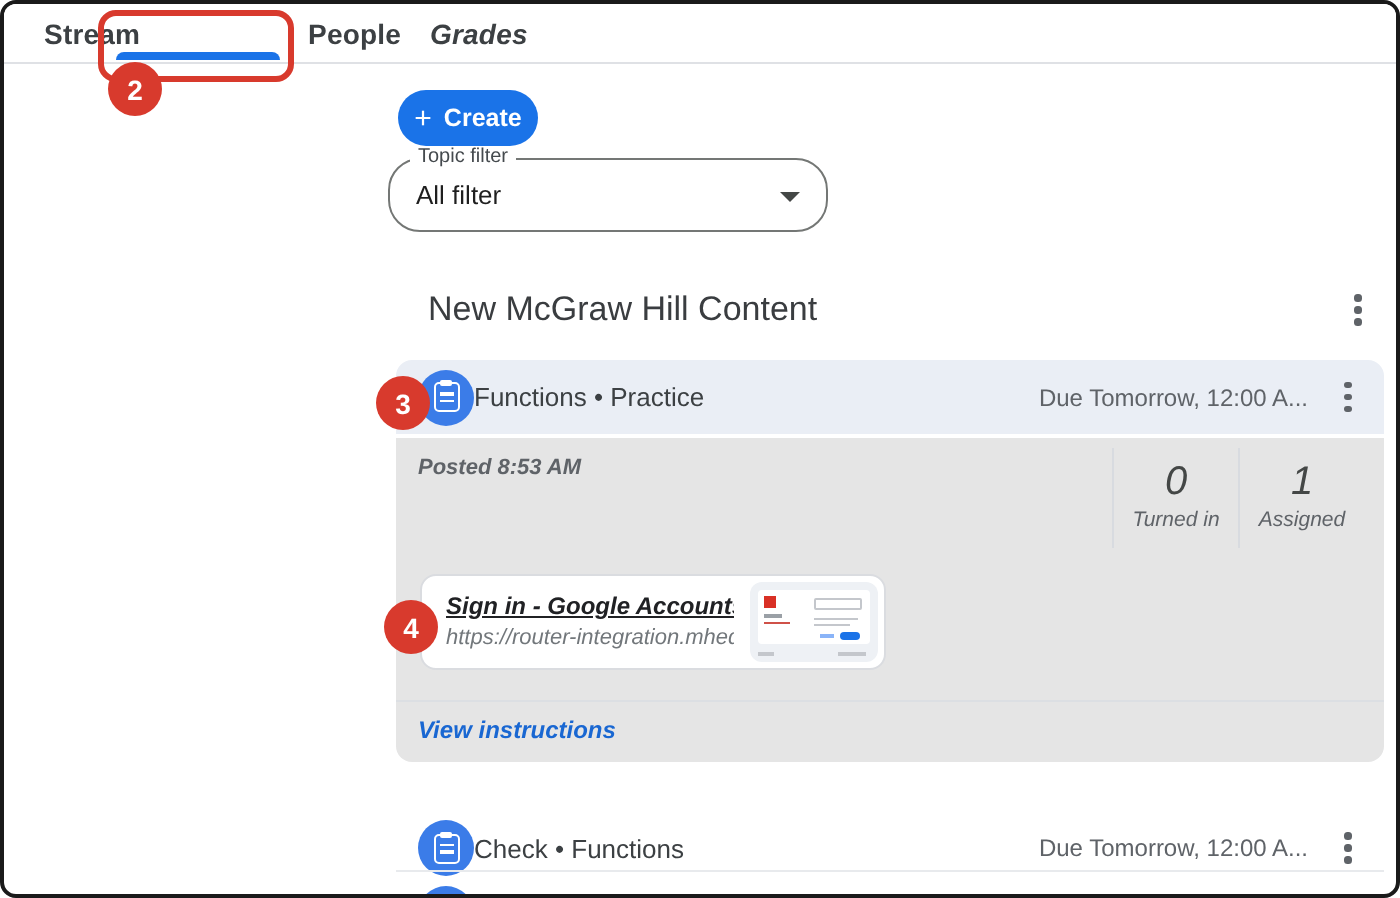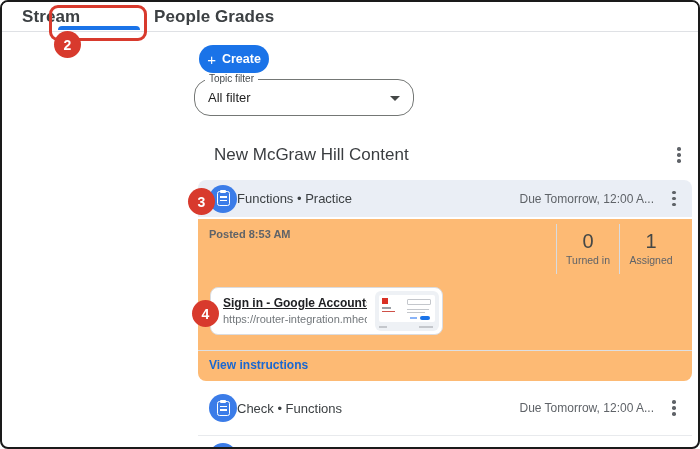--- a/index.html
+++ b/index.html
@@ -3,25 +3,25 @@
 <meta charset="utf-8">
 <style>
   html,body { margin:0; padding:0; background:#fff; font-family:"Liberation Sans", sans-serif; }
   .frame { position:relative; width:700px; height:449px; box-sizing:border-box;
            border:2px solid #1a1a1a; border-radius:8px; overflow:hidden; background:#fff; }
 
   
   .tabbar { position:absolute; left:0; top:0; right:0; height:29px; background:#fff;
             border-bottom:1px solid #dfe1e5; }
   .tab { position:absolute; top:0; height:29px; display:flex; align-items:center;
-         font-size:17px; font-weight:700; color:#3c4043; letter-spacing:.1px; cursor:default; }
+         font-size:14px; font-weight:700; color:#3c4043; letter-spacing:.1px; cursor:default; }
   .tab-stream    { left:20px; }
   .tab-classwork { left:73px; color:#1a73e8; }
   .tab-people    { left:152px; }
-  .tab-grades    { left:213px; }
+  .tab-grades    { left:213px;font-style:italic; }
   .tab-underline { position:absolute; left:56px; top:24px; width:82px; height:4px;
                    background:#1a73e8; border-radius:4px 4px 0 0; }
   .anno-box { position:absolute; left:47px; top:3px; width:92px; height:30px;
               border:3px solid #d83a2d; border-radius:9px; z-index:6; pointer-events:none; }
   .badge { position:absolute; width:27px; height:27px; border-radius:50%; background:#d83a2d;
            color:#fff; font-size:14px; font-weight:700; display:flex; align-items:center;
            justify-content:center; z-index:7; }
   .badge-2 { left:52px;  top:29px; }
   .badge-3 { left:186px; top:186px; }
   .badge-4 { left:190px; top:298px; }
@@ -54,22 +54,22 @@
   .kebab-dots i { width:3.5px; height:3.5px; border-radius:50%; background:#5f6368; display:block; }
 
   
   .card { position:absolute; left:196px; top:178px; width:494px; }
   .card-header { height:37px; background:#eaeef5; border-radius:8px 8px 0 0;
                  display:flex; align-items:center; padding:0 5px 0 11px;
                  box-sizing:border-box; cursor:pointer; }
   .row-title { font-size:13px; color:#3c4043; }
   .row-due { margin-left:auto; font-size:12px; color:#5f6368; white-space:nowrap; }
   .row-kebab { margin-left:7px; }
-  .card-body { margin-top:1.5px; background:#fdba74; border-radius:0 0 8px 8px;
-               height:162px; position:relative; }
+  .card-body { margin-top:1.5px; background:#e5e5e5; border-radius:0 0 8px 8px;
+               height:162px; position:relative;font-style:italic; }
 
   .icon-circle { width:28px; height:28px; border-radius:50%; background:#3b7ce8;
                  display:flex; align-items:center; justify-content:center; flex-shrink:0; }
   .clip { position:relative; width:11px; height:13px; border:1.6px solid #fff;
           border-radius:2.5px; display:block; }
   .clip i { position:absolute; background:#fff; display:block; }
   .clip .clip-tab { left:2.5px; top:-2px; width:6px; height:3px; border-radius:1px; }
   .clip .l1 { left:2px; top:4px;  width:7px; height:1.6px; }
   .clip .l2 { left:2px; top:7.5px; width:7px; height:1.6px; }
 
@@ -102,21 +102,21 @@
   .t-blue  { left:35px; top:26px; width:7px;  height:2px;  background:#8ab4f8; }
   .t-btn   { left:45px; top:25px; width:10px; height:4.5px; background:#1a73e8; border-radius:2px; }
   .t-f1    { left:4px;  top:35px; width:8px;  height:2px;  background:#c4c7cc; }
   .t-f2    { left:44px; top:35px; width:14px; height:2px;  background:#c4c7cc; }
 
   .body-divider { position:absolute; left:0; right:0; top:131px; height:1px; background:#dcdfe3; }
   .view-instructions { position:absolute; left:11px; top:139px; font-size:12px; font-weight:700;
                        color:#1967d2; cursor:pointer; }
 
   
-  .row-plain { position:absolute; left:196px; top:388px; width:494px; height:36px;
+  .row-plain { position:absolute; left:196px; top:404px; width:494px; height:36px;
                display:flex; align-items:center; padding:0 5px 0 11px; box-sizing:border-box;
                background:#fff; cursor:pointer;text-align:center; }
   .row-divider { position:absolute; left:196px; top:433px; width:494px; height:1px; background:#e8eaed; }
   .partial-icon { position:absolute; left:207px; top:441px; }
 </style>
 </head>
 <body>
 
 <div class="frame">
 

